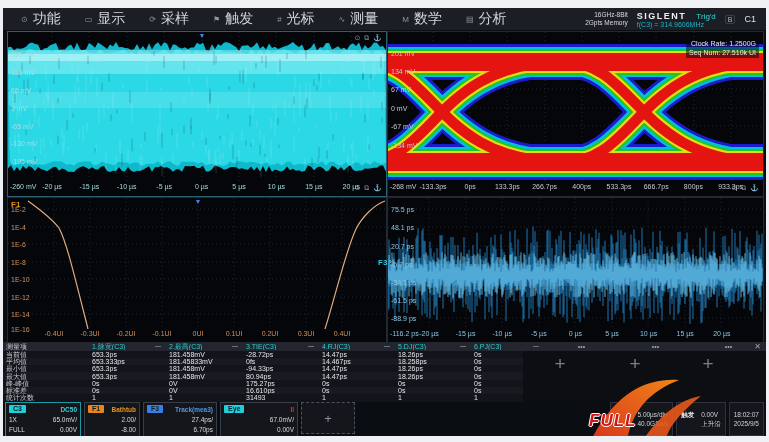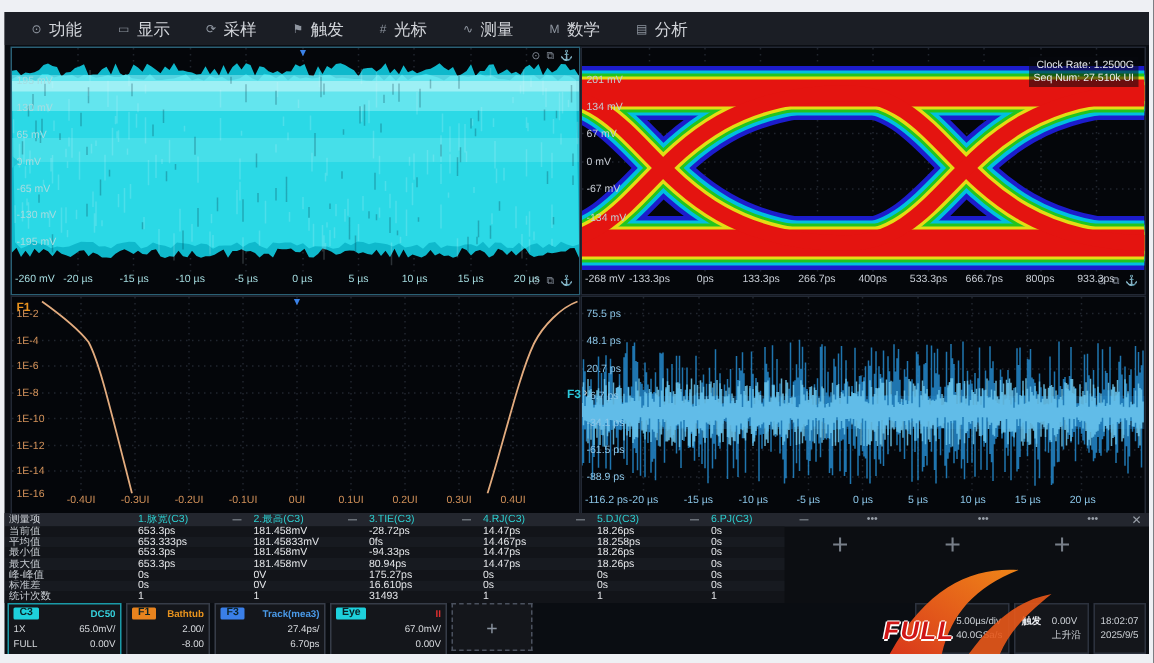--- a/index.html
+++ b/index.html
@@ -3,21 +3,21 @@
 <meta charset="utf-8">
 <style>
 html,body{margin:0;padding:0}
 body{width:769px;height:442px;background:#eef0f4;position:relative;font-family:"Liberation Sans",sans-serif;overflow:hidden}
 .app{position:absolute;left:3px;top:8px;width:763px;height:428px;background:#0a0d12;overflow:hidden}
 
 .menubar{position:absolute;left:0;top:0;width:763px;height:22px;background:#1b1e25;display:flex;align-items:center}
 .menu-items{display:flex;align-items:center;padding-left:6px}
 .mi{display:flex;gap:5px;align-items:center;padding:0 12px;height:22px}
 .mi-ic{font-size:8px;color:#8f96a0}
-.mi-lb{font-size:11px;color:#d2d5da}
+.mi-lb{font-size:14px;color:#d2d5da}
 .mb-right{margin-left:auto;display:flex;align-items:center;gap:9px;padding-right:10px}
 .specs{font-size:6.5px;color:#d8dade;text-align:right;line-height:8px}
 .brandcol{display:flex;flex-direction:column}
 .brandrow{display:flex;gap:10px;align-items:baseline}
 .brand{font-size:9px;font-weight:bold;color:#eceef0;letter-spacing:1.5px}
 .trig{font-size:8px;color:#35d8d8}
 .freq{font-size:7px;color:#1fb4c8}
 .bbadge{font-size:7px;color:#aeb4bc;border:1px solid #3a404a;padding:0 2px;border-radius:2px}
 .c1{font-size:9px;color:#dfe2e6}
 
@@ -105,20 +105,35 @@
         </div>
         <div class="mi">
           <span class="mi-ic">M</span>
           <span class="mi-lb">数学</span>
         </div>
         <div class="mi">
           <span class="mi-ic">▤</span>
           <span class="mi-lb">分析</span>
         </div>
       </div>
+    <div class="mb-right">
+      <div class="specs">
+        <div>16GHz-8Bit</div>
+        <div>2Gpts Memory</div>
+      </div>
+      <div class="brandcol">
+        <div class="brandrow">
+          <span class="brand">SIGLENT</span>
+          <span class="trig">Trig'd</span>
+        </div>
+        <span class="freq">f(C3) = 314.9606MHz</span>
+      </div>
+      <span class="bbadge">B</span>
+      <span class="c1">C1</span>
+    </div>
   </div>
 
   <div class="panel wave" id="p-wave">
     <svg class="plot" id="wave-svg" width="378" height="150" viewBox="0 0 378 150">
         <line x1="44" y1="0" x2="44" y2="150" stroke="#20262f" stroke-dasharray="1,3"></line>
         <line x1="81" y1="0" x2="81" y2="150" stroke="#20262f" stroke-dasharray="1,3"></line>
         <line x1="119" y1="0" x2="119" y2="150" stroke="#20262f" stroke-dasharray="1,3"></line>
         <line x1="156" y1="0" x2="156" y2="150" stroke="#20262f" stroke-dasharray="1,3"></line>
         <line x1="194" y1="0" x2="194" y2="150" stroke="#20262f" stroke-dasharray="1,3"></line>
         <line x1="231" y1="0" x2="231" y2="150" stroke="#20262f" stroke-dasharray="1,3"></line>

